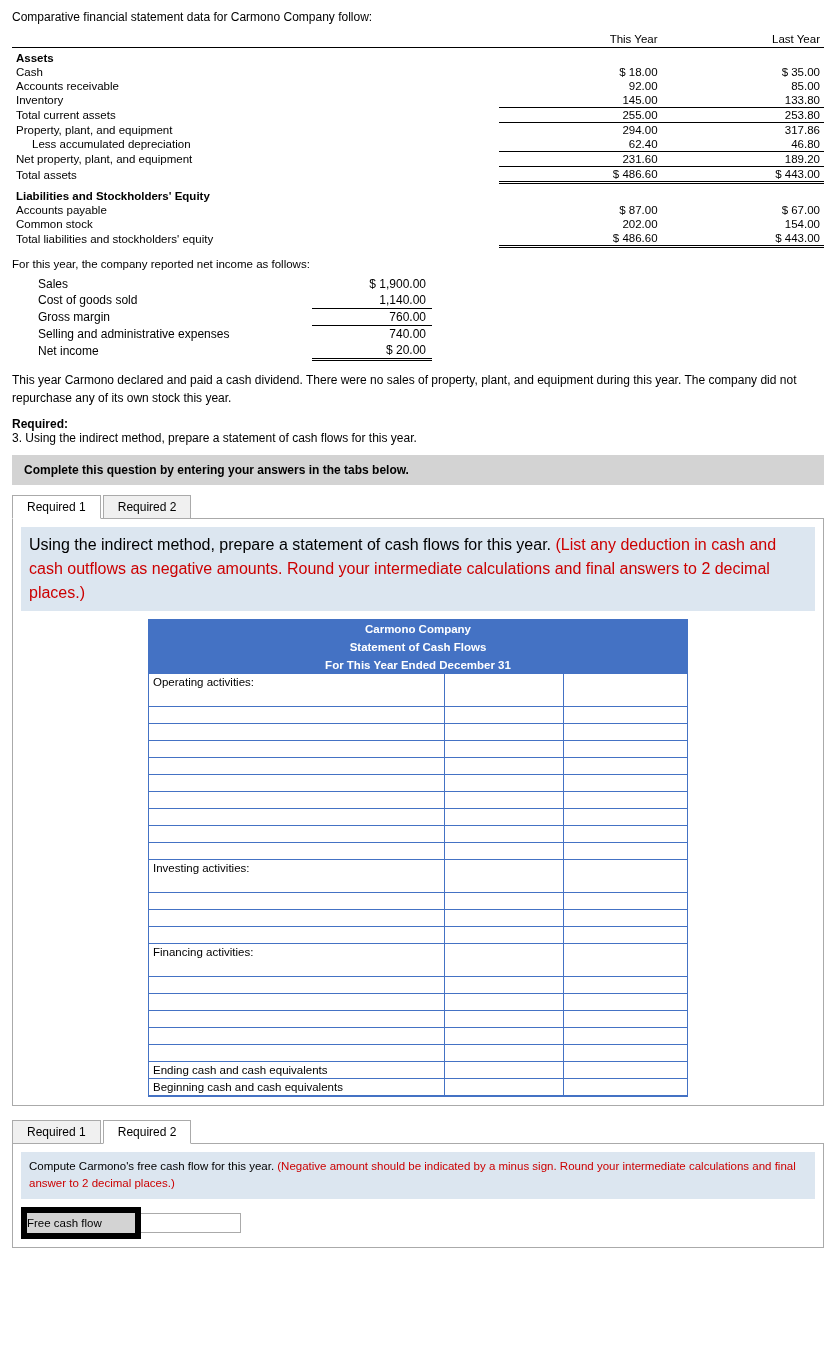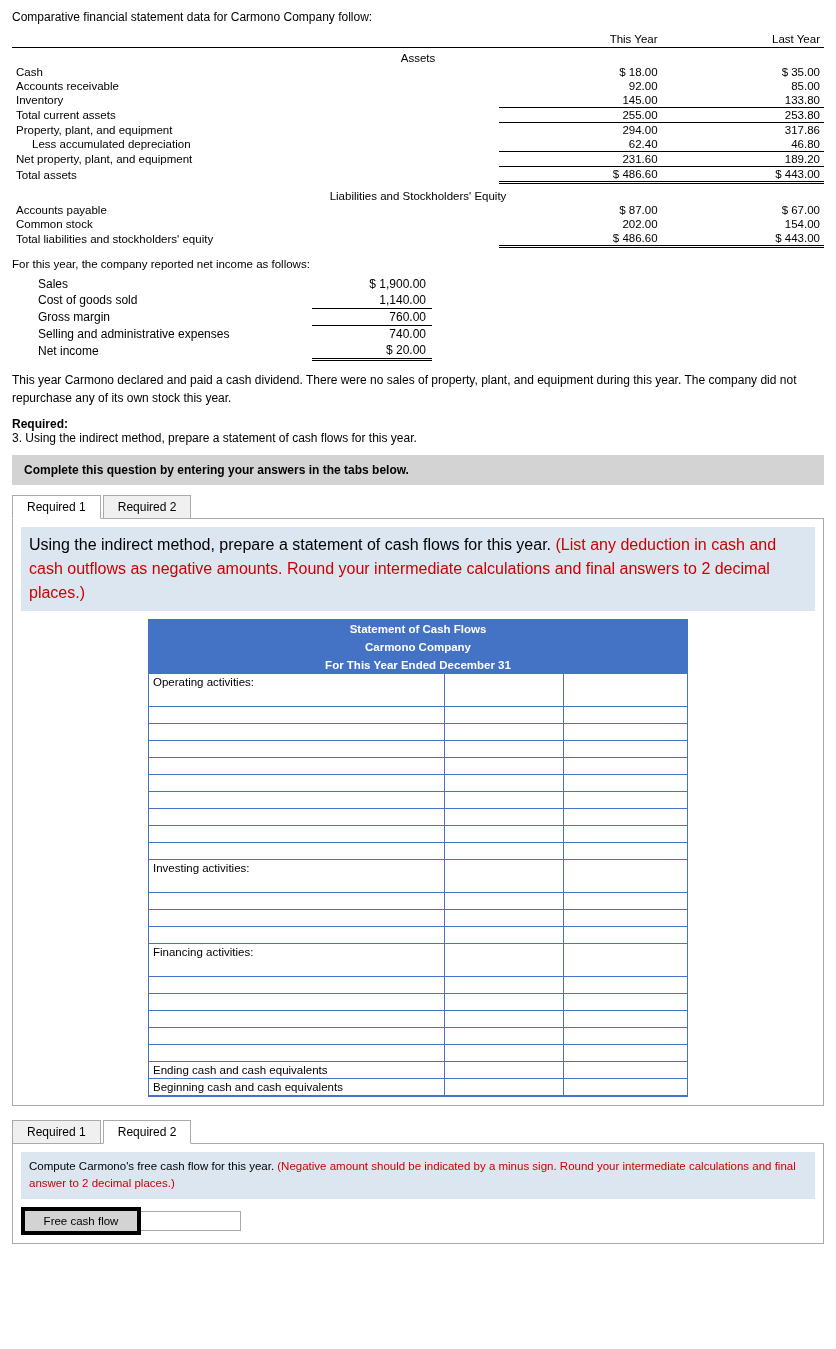--- a/index.html
+++ b/index.html
@@ -26,21 +26,21 @@
     }
     .financial-table .col-label { width: 60%; }
     .financial-table .col-this, .financial-table .col-last { width: 20%; text-align: right; }
     .header-row td {
       text-align: right;
       font-weight: normal;
       border-bottom: 1px solid #000;
       padding-bottom: 2px;
     }
     .header-row td:first-child { text-align: left; }
-    .section-header td { font-weight: normal; padding-top: 4px; text-align: center; }
+    .section-header td { font-weight: bold; padding-top: 4px; }
     .indent { padding-left: 20px !important; }
     .net-income-section {
       margin: 10px 0;
       font-size: 11.5px;
     }
     .income-table {
       border-collapse: collapse;
       margin-left: 20px;
     }
     .income-table td { padding: 1px 6px; }
@@ -147,25 +147,24 @@
       line-height: 1.5;
       margin-bottom: 8px;
     }
     .free-cash-row {
       display: flex;
       align-items: center;
       gap: 0;
     }
     .free-cash-label {
       background: #d3d3d3;
-      padding: 4px 12px;
-      font-size: 11.5px;
-      border: 4px solid #000000;
+      padding: 4px 0;
+      font-size: 11.5px;
+      border: 6px solid #000000;
       min-width: 120px;
-      text-align: center;
     }
     .free-cash-input {
       border: 1px solid #aaa;
       border-left: none;
       padding: 3px 6px;
       width: 100px;
       font-size: 11.5px;
       outline: none;
       background: #fff;
     }
@@ -295,24 +294,24 @@
 
     <div class="instruction-box">
       <span>Using the indirect method, prepare a statement of cash flows for this year.</span>
       <span class="highlight">(List any deduction in cash and cash outflows as negative amounts. Round your intermediate calculations and final answers to 2 decimal places.)</span>
     </div>
 
     <div class="cashflow-table-wrapper">
       <table class="cashflow-table">
         <tbody>
           <tr class="title-row">
+            <td colspan="3">Carmono Company</td>
+          </tr>
+          <tr class="title-row">
             <td colspan="3">Statement of Cash Flows</td>
-          </tr>
-          <tr class="title-row">
-            <td colspan="3">Carmono Company</td>
           </tr>
           <tr class="title-row">
             <td colspan="3">For This Year Ended December 31</td>
           </tr>
 
           <tr class="section-row">
             <td class="col-desc">Operating activities:</td>
             <td class="col-sub"></td>
             <td class="col-total"></td>
           </tr>

